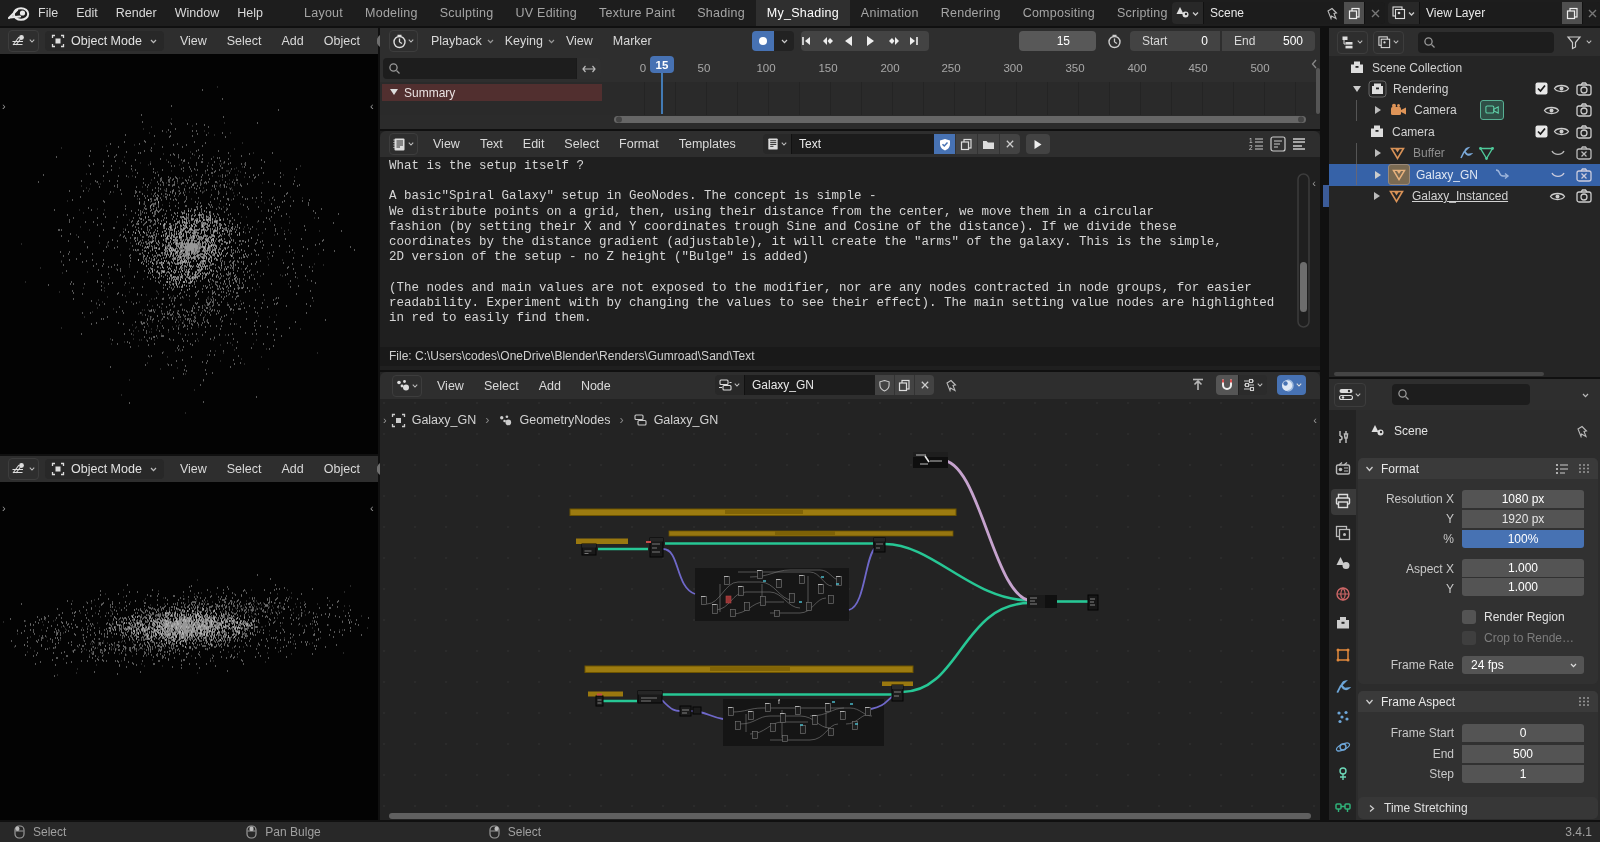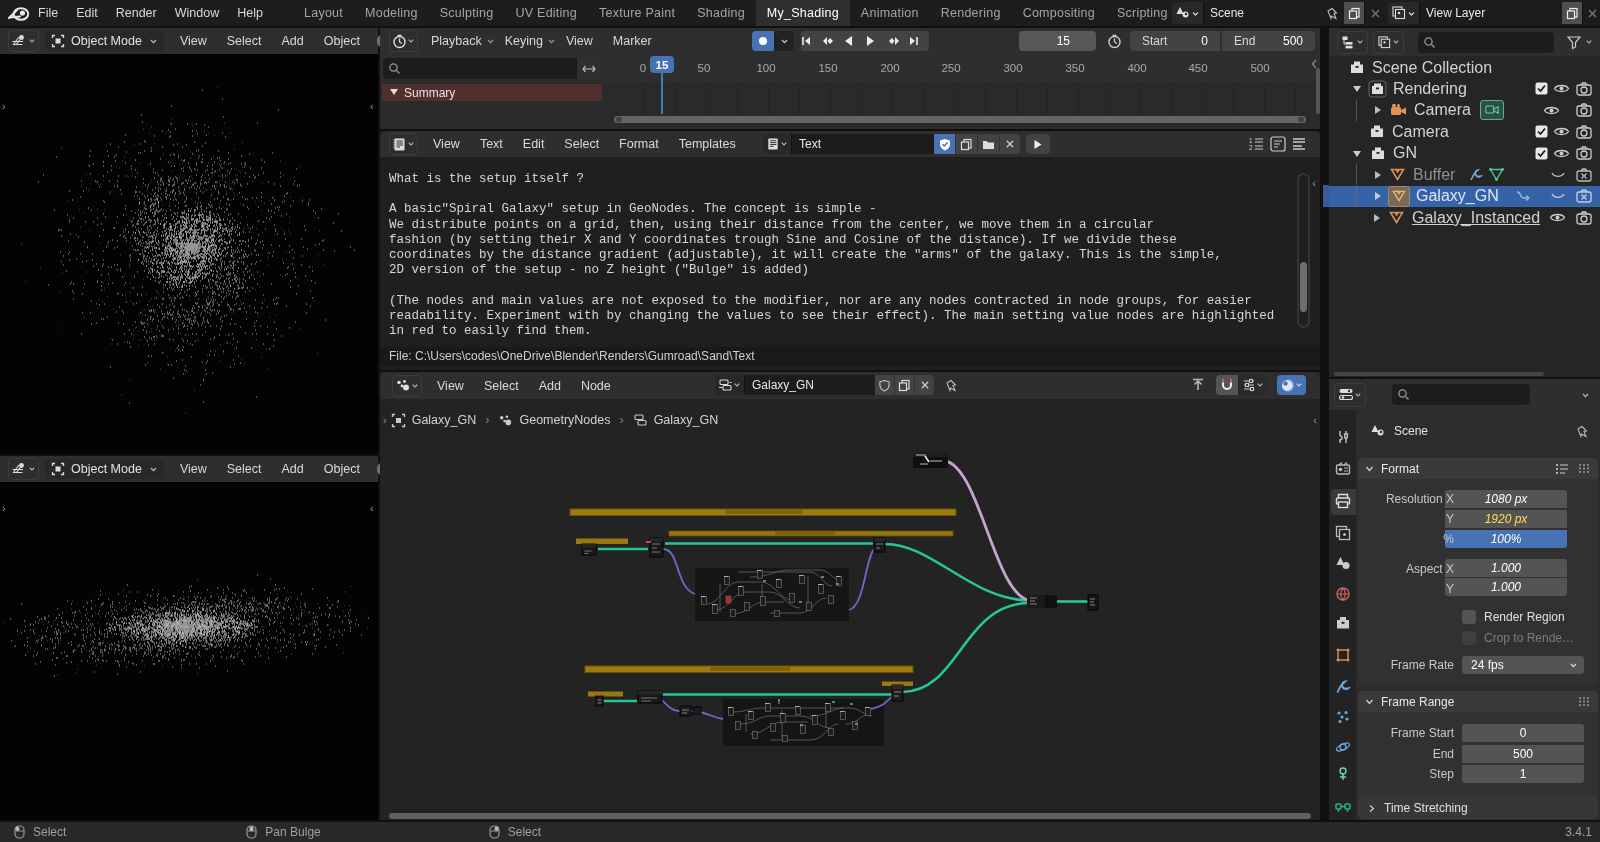--- a/index.html
+++ b/index.html
@@ -388,21 +388,21 @@
       <svg width="16" height="16" viewBox="0 0 16 16" style="margin-left:5px;">
             <rect x="1" y="1" width="14" height="14" rx="2" fill="none" stroke="#ccc" stroke-width="1.2"></rect>
             <path d="M4 5 H12 M4 8 H10 M4 11 H8" stroke="#ccc" stroke-width="1.2"></path>
           </svg>
       <svg width="16" height="16" viewBox="0 0 16 16" style="margin-left:5px;">
             <path d="M2 3 H14 M2 6 H14 M2 10 H11 M2 13 H14" stroke="#ccc" stroke-width="1.4"></path>
           </svg>
     </div>
   </div>
 
-  <div class="abs tt" style="left:9px;top:41px;font-family:'Liberation Mono',monospace;font-size:12.5px;line-height:15.2px;color:#d6d6d6;">What is the setup itself ?
+  <div class="abs tt" style="left:9px;top:28px;font-family:'Liberation Mono',monospace;font-size:12.5px;line-height:15.2px;color:#d6d6d6;">What is the setup itself ?
 
 A basic"Spiral Galaxy" setup in GeoNodes. The concept is simple -
 We distribute points on a grid, then, using their distance from the center, we move them in a circular
 fashion (by setting their X and Y coordinates trough Sine and Cosine of the distance). If we divide these
 coordinates by the distance gradient (adjustable), it will create the "arms" of the galaxy. This is the simple,
 2D version of the setup - no Z height ("Bulge" is added)
 
 (The nodes and main values are not exposed to the modifier, nor are any nodes contracted in node groups, for easier
 readability. Experiment with by changing the values to see their effect). The main setting value nodes are highlighted
 in red to easily find them.</div>
@@ -713,21 +713,21 @@
           </svg>
     </div>
     <svg style="margin-left:12px;" width="16" height="15" viewBox="0 0 16 15">
           <path d="M2 2 H14 L9.5 7.5 V12 L6.5 13.5 V7.5 Z" fill="none" stroke="#ccc" stroke-width="1.2"></path>
         </svg>
     <svg style="margin-left:3px;" width="8" height="8" viewBox="0 0 9 9">
           <path d="M2 3 L4.5 5.7 L7 3" stroke="#bbb" stroke-width="1.2" fill="none"></path>
         </svg>
   </div>
 
-  <div class="abs" style="left:0;top:29px;width:271px;height:320px;font-size:16px;color:#d2d2d2;">
+  <div class="abs" style="left:0;top:29px;width:271px;height:320px;font-size:12px;color:#d2d2d2;">
 
     <div class="row" style="height:21px;">
       <svg style="margin-left:20px;" width="16" height="15" viewBox="0 0 16 15">
             <path d="M2 4.5 H14 V13 H2 Z M5 1.5 H11 V4.5 H5 Z" fill="#ddd"></path>
             <rect x="6.5" y="6" width="3" height="1.8" fill="#252525"></rect>
           </svg>
       <span style="margin-left:7px;">Scene Collection</span>
     </div>
     <div class="row" style="height:21.5px;">
       <svg style="margin-left:23px;" width="10" height="9" viewBox="0 0 10 9">
@@ -780,43 +780,20 @@
             <circle cx="8" cy="8" r="3" fill="none" stroke="#ccc" stroke-width="1.3"></circle>
             <path d="M5 3 L6.5 1 H9.5 L11 3" fill="none" stroke="#ccc" stroke-width="1.3"></path>
           </svg>
     </div>
     <div class="row" style="height:21.5px;">
       <svg style="margin-left:40px;" width="16" height="15" viewBox="0 0 16 15">
             <path d="M2 4.5 H14 V13 H2 Z M5 1.5 H11 V4.5 H5 Z" fill="#ddd"></path>
             <rect x="6.5" y="6" width="3" height="1.8" fill="#252525"></rect>
           </svg>
       <span style="margin-left:7px;">Camera</span>
-      <svg style="margin-left:auto;margin-right:4px;" width="15" height="15" viewBox="0 0 15 15">
-            <rect x="1.5" y="1.5" width="12" height="12" rx="2" fill="#e8e8e8"></rect>
-            <path d="M4 7.5 L6.5 10 L11 4.5" stroke="#1a1a1a" stroke-width="1.7" fill="none"></path>
-          </svg>
-      <svg style="margin-right:6px;" width="17" height="13" viewBox="0 0 17 13">
-            <path d="M1.5 6.5 C4 2.5 13 2.5 15.5 6.5 C13 10.5 4 10.5 1.5 6.5 Z" fill="none" stroke="#ccc" stroke-width="1.3"></path>
-            <circle cx="8.5" cy="6.5" r="2" fill="#ccc"></circle>
-          </svg>
-      <svg style="margin-right:8px;" width="16" height="14" viewBox="0 0 16 14">
-            <rect x="1" y="3" width="14" height="10" rx="2" fill="none" stroke="#ccc" stroke-width="1.3"></rect>
-            <circle cx="8" cy="8" r="3" fill="none" stroke="#ccc" stroke-width="1.3"></circle>
-            <path d="M5 3 L6.5 1 H9.5 L11 3" fill="none" stroke="#ccc" stroke-width="1.3"></path>
-          </svg>
-    </div>
-    <div class="row" style="height:21.5px;">
-      <svg style="margin-left:23px;" width="10" height="9" viewBox="0 0 10 9">
-            <path d="M1 2 H9 L5 8 Z" fill="#ccc"></path>
-          </svg>
-      <svg style="margin-left:8px;" width="16" height="15" viewBox="0 0 16 15">
-            <path d="M2 4.5 H14 V13 H2 Z M5 1.5 H11 V4.5 H5 Z" fill="#ddd"></path>
-            <rect x="6.5" y="6" width="3" height="1.8" fill="#252525"></rect>
-          </svg>
-      <span style="margin-left:7px;">GN</span>
       <svg style="margin-left:auto;margin-right:4px;" width="15" height="15" viewBox="0 0 15 15">
             <rect x="1.5" y="1.5" width="12" height="12" rx="2" fill="#e8e8e8"></rect>
             <path d="M4 7.5 L6.5 10 L11 4.5" stroke="#1a1a1a" stroke-width="1.7" fill="none"></path>
           </svg>
       <svg style="margin-right:6px;" width="17" height="13" viewBox="0 0 17 13">
             <path d="M1.5 6.5 C4 2.5 13 2.5 15.5 6.5 C13 10.5 4 10.5 1.5 6.5 Z" fill="none" stroke="#ccc" stroke-width="1.3"></path>
             <circle cx="8.5" cy="6.5" r="2" fill="#ccc"></circle>
           </svg>
       <svg style="margin-right:8px;" width="16" height="14" viewBox="0 0 16 14">
             <rect x="1" y="3" width="14" height="10" rx="2" fill="none" stroke="#ccc" stroke-width="1.3"></rect>
@@ -1023,23 +1000,23 @@
                 <circle cx="10" cy="2" r="1"></circle>
                 <circle cx="2" cy="5.5" r="1"></circle>
                 <circle cx="6" cy="5.5" r="1"></circle>
                 <circle cx="10" cy="5.5" r="1"></circle>
                 <circle cx="2" cy="9" r="1"></circle>
                 <circle cx="6" cy="9" r="1"></circle>
                 <circle cx="10" cy="9" r="1"></circle>
               </g>
             </svg>
       </div>
-      <div class="abs" style="right:31px;top:32px;width:122px;font-style:italic;">
+      <div class="abs" style="right:14px;top:32px;width:122px;">
         <div style="height:18px;background:#545454;border-radius:3px 3px 0 0;color:#fff;text-align:center;line-height:18px;margin-bottom:2px;">1080 px</div>
-        <div style="height:18px;background:#545454;border-radius:0;color:#fde047;text-align:center;line-height:18px;margin-bottom:2px;">1920 px</div>
+        <div style="height:18px;background:#545454;border-radius:0;color:#e5e5e5;text-align:center;line-height:18px;margin-bottom:2px;">1920 px</div>
         <div style="height:18px;background:#4772b3;border-radius:0 0 3px 3px;color:#fff;text-align:center;line-height:18px;">100%</div>
         <div style="height:11px;"></div>
         <div style="height:18px;background:#545454;border-radius:3px 3px 0 0;color:#fff;text-align:center;line-height:18px;margin-bottom:1px;">1.000</div>
         <div style="height:18px;background:#545454;border-radius:0 0 3px 3px;color:#fff;text-align:center;line-height:18px;">1.000</div>
       </div>
       <div class="abs" style="left:0;top:32px;width:96px;text-align:right;color:#c8c8c8;">
         <div style="height:20px;line-height:18px;">Resolution X</div>
         <div style="height:20px;line-height:18px;">Y</div>
         <div style="height:20px;line-height:18px;">%</div>
         <div style="height:10px;"></div>
@@ -1061,21 +1038,21 @@
               <path d="M2 3 L4.5 5.7 L7 3" stroke="#ddd" stroke-width="1.2" fill="none"></path>
             </svg>
       </div>
     </div>
 
     <div class="abs" style="left:2px;top:281px;width:240px;height:113px;background:#313131;border-radius:5px;">
       <div class="row" style="height:21px;background:#3a3a3a;border-radius:5px 5px 0 0;">
         <svg style="margin-left:7px;" width="9" height="9" viewBox="0 0 9 9">
               <path d="M1.5 3 L4.5 6.5 L7.5 3" stroke="#ccc" stroke-width="1.3" fill="none"></path>
             </svg>
-        <span style="margin-left:7px;color:#e8e8e8;">Frame Range</span>
+        <span style="margin-left:7px;color:#e8e8e8;">Frame Aspect</span>
         <svg style="margin-left:auto;margin-right:7px;" width="13" height="11" viewBox="0 0 13 11">
               <g fill="#9a9a9a">
                 <circle cx="2" cy="2" r="1"></circle>
                 <circle cx="6" cy="2" r="1"></circle>
                 <circle cx="10" cy="2" r="1"></circle>
                 <circle cx="2" cy="5.5" r="1"></circle>
                 <circle cx="6" cy="5.5" r="1"></circle>
                 <circle cx="10" cy="5.5" r="1"></circle>
                 <circle cx="2" cy="9" r="1"></circle>
                 <circle cx="6" cy="9" r="1"></circle>

